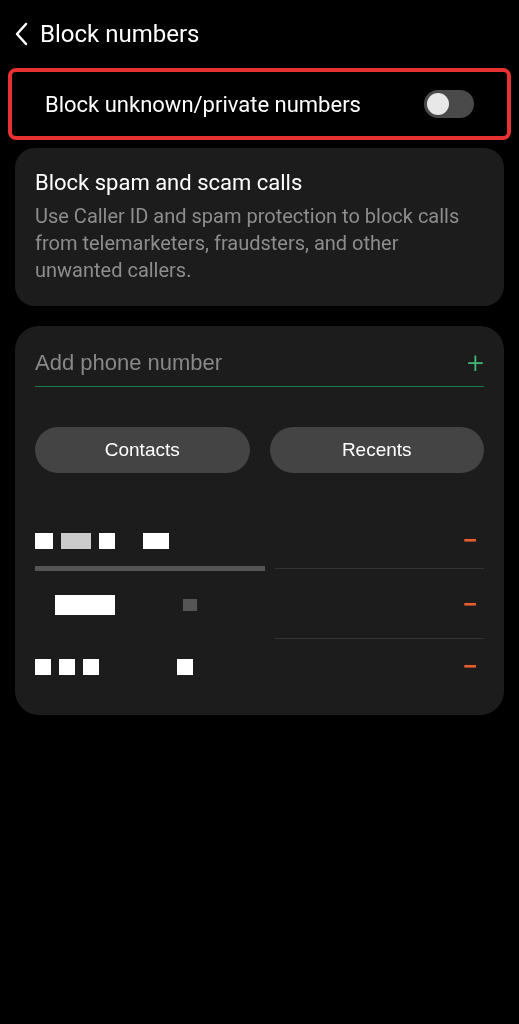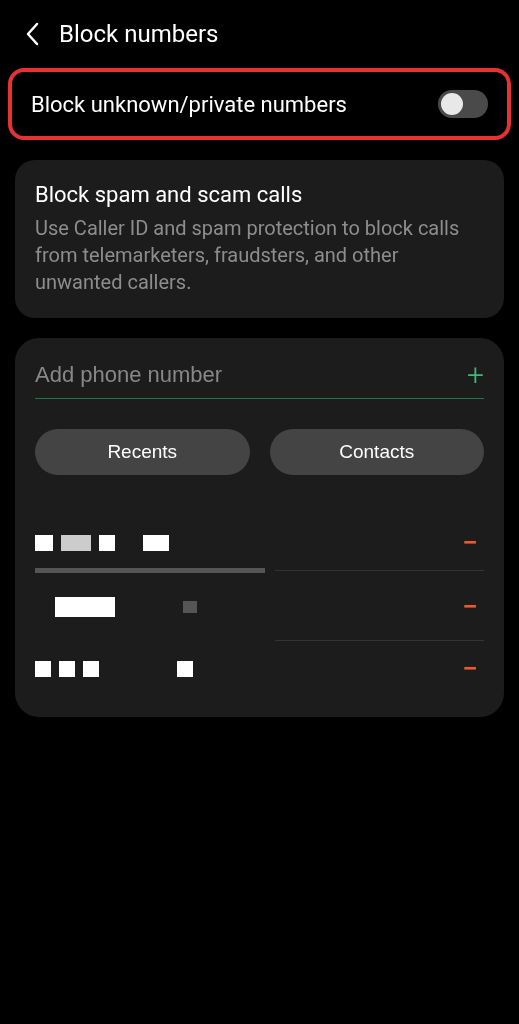--- a/index.html
+++ b/index.html
@@ -11,41 +11,41 @@
       width: 519px;
       height: 1024px;
       background: #000;
       font-family: -apple-system, BlinkMacSystemFont, "Segoe UI", Roboto, sans-serif;
       color: #fff;
       overflow: hidden;
     }
     .header {
       display: flex;
       align-items: center;
-      padding: 20px 20px 20px 20px;
-      gap: 15px;
+      padding: 20px 20px 20px 9px;
+      gap: 7px;
       border-radius: 14px;
     }
     .back-icon {
       width: 24px;
       height: 24px;
       display: flex;
       align-items: center;
       justify-content: center;
     }
     .page-title {
       font-size: 24px;
       font-weight: 400;
       color: #fff;
     }
     .highlight-box {
       border: 4px solid #e63232;
-      border-radius: 16px;
-      margin: 0 8px 20px 8px;
-      padding: 12px 14px;
+      border-radius: 8px;
+      margin: 0 8px 8px 8px;
+      padding: 12px 28px;
     }
     .block-unknown-row {
       display: flex;
       align-items: center;
       justify-content: space-between;
       padding: 6px 5px;
     }
     .block-unknown-label {
       font-size: 22px;
       color: #fff;
@@ -88,21 +88,21 @@
       border-radius: 24px;
       margin: 0 15px 20px 15px;
       padding: 22px 20px 10px 20px;
     }
     .add-phone-row {
       display: flex;
       align-items: center;
       justify-content: space-between;
       border-bottom: 1px solid #1a7a4a;
       padding-bottom: 8px;
-      margin-bottom: 30px;
+      margin-bottom: 40px;
     }
     .add-phone-input {
       background: transparent;
       border: none;
       outline: none;
       font-size: 22px;
       color: #888;
       flex: 1;
     }
     .add-phone-input::placeholder {
@@ -212,22 +212,22 @@
   <div class="card-desc">Use Caller ID and spam protection to block calls from telemarketers, fraudsters, and other unwanted callers.</div>
 </div>
 
 <div class="add-card">
   <div class="add-phone-row">
     <input class="add-phone-input" placeholder="Add phone number" style="">
     <div class="plus-icon">+</div>
   </div>
 
   <div class="pill-row">
+    <button class="pill-button">Contacts</button>
     <button class="pill-button">Recents</button>
-    <button class="pill-button">Contacts</button>
   </div>
 
   <div class="list-item">
     <div class="redacted-blocks">
       <div class="block-white" style="width:18px"></div>
       <div class="block-gray" style="width:30px"></div>
       <div class="block-white" style="width:16px"></div>
       <div class="block-white" style="width:26px;margin-left:20px"></div>
     </div>
     <div class="minus-btn">−</div>

